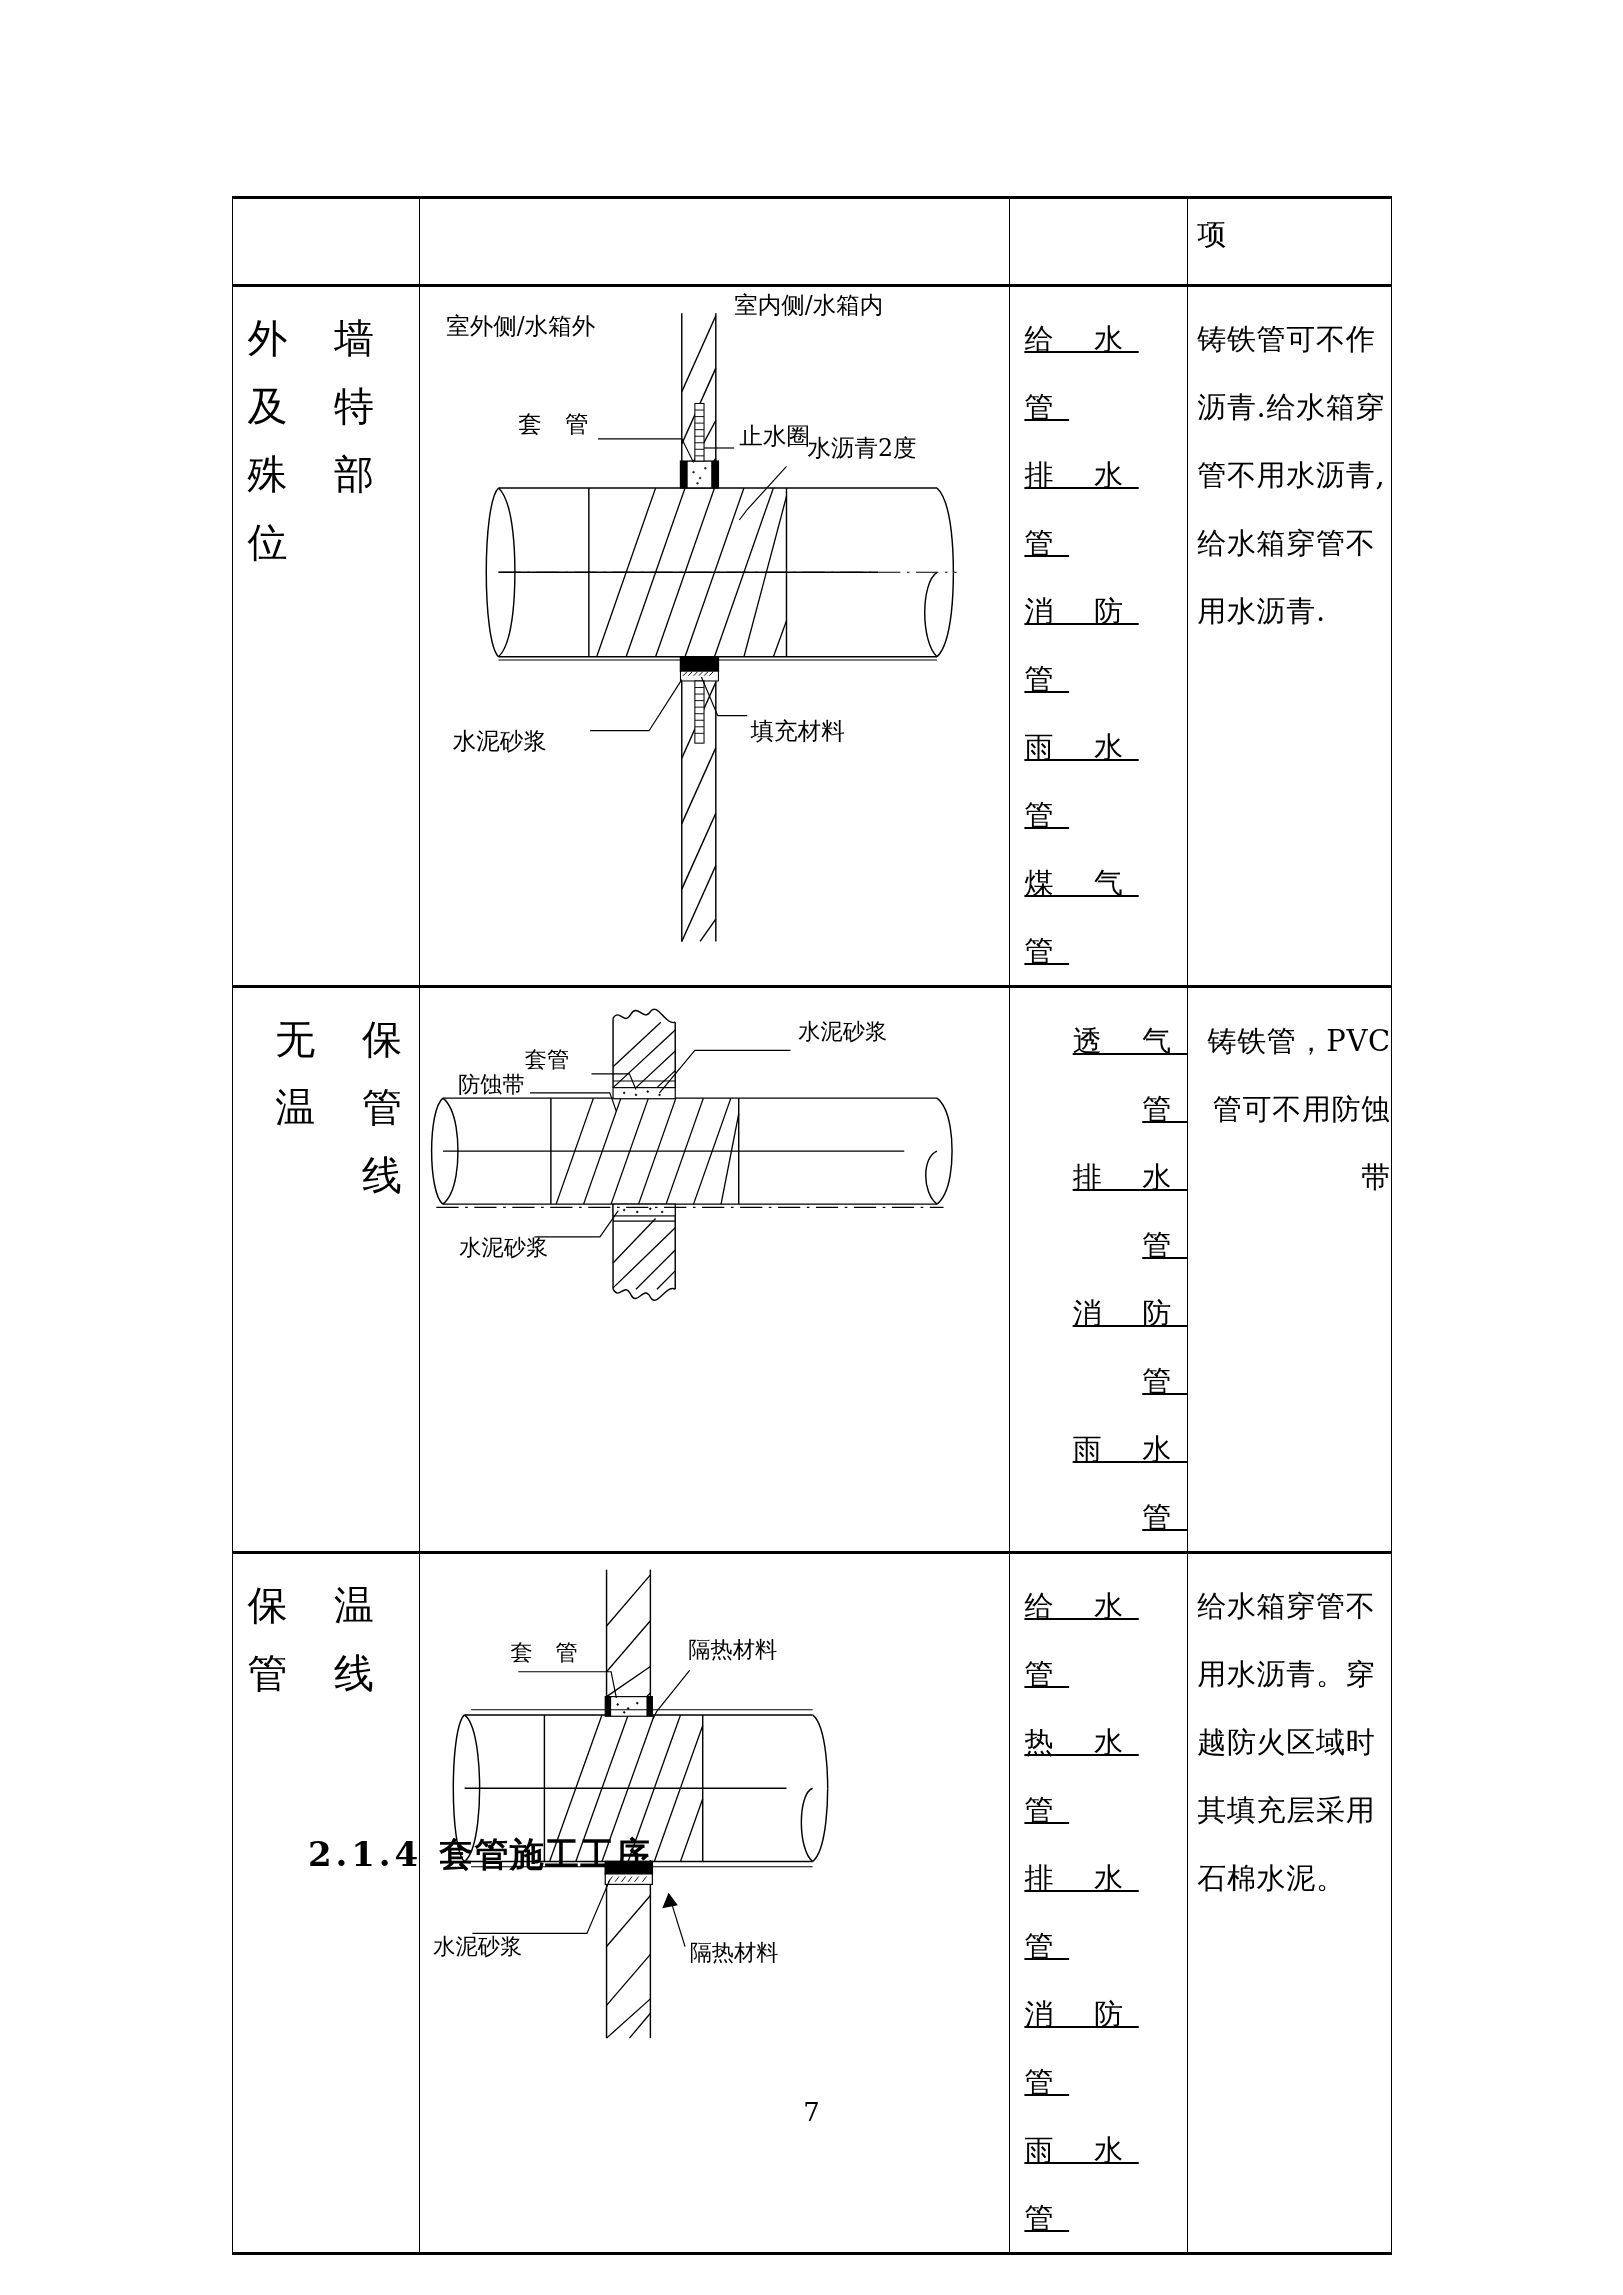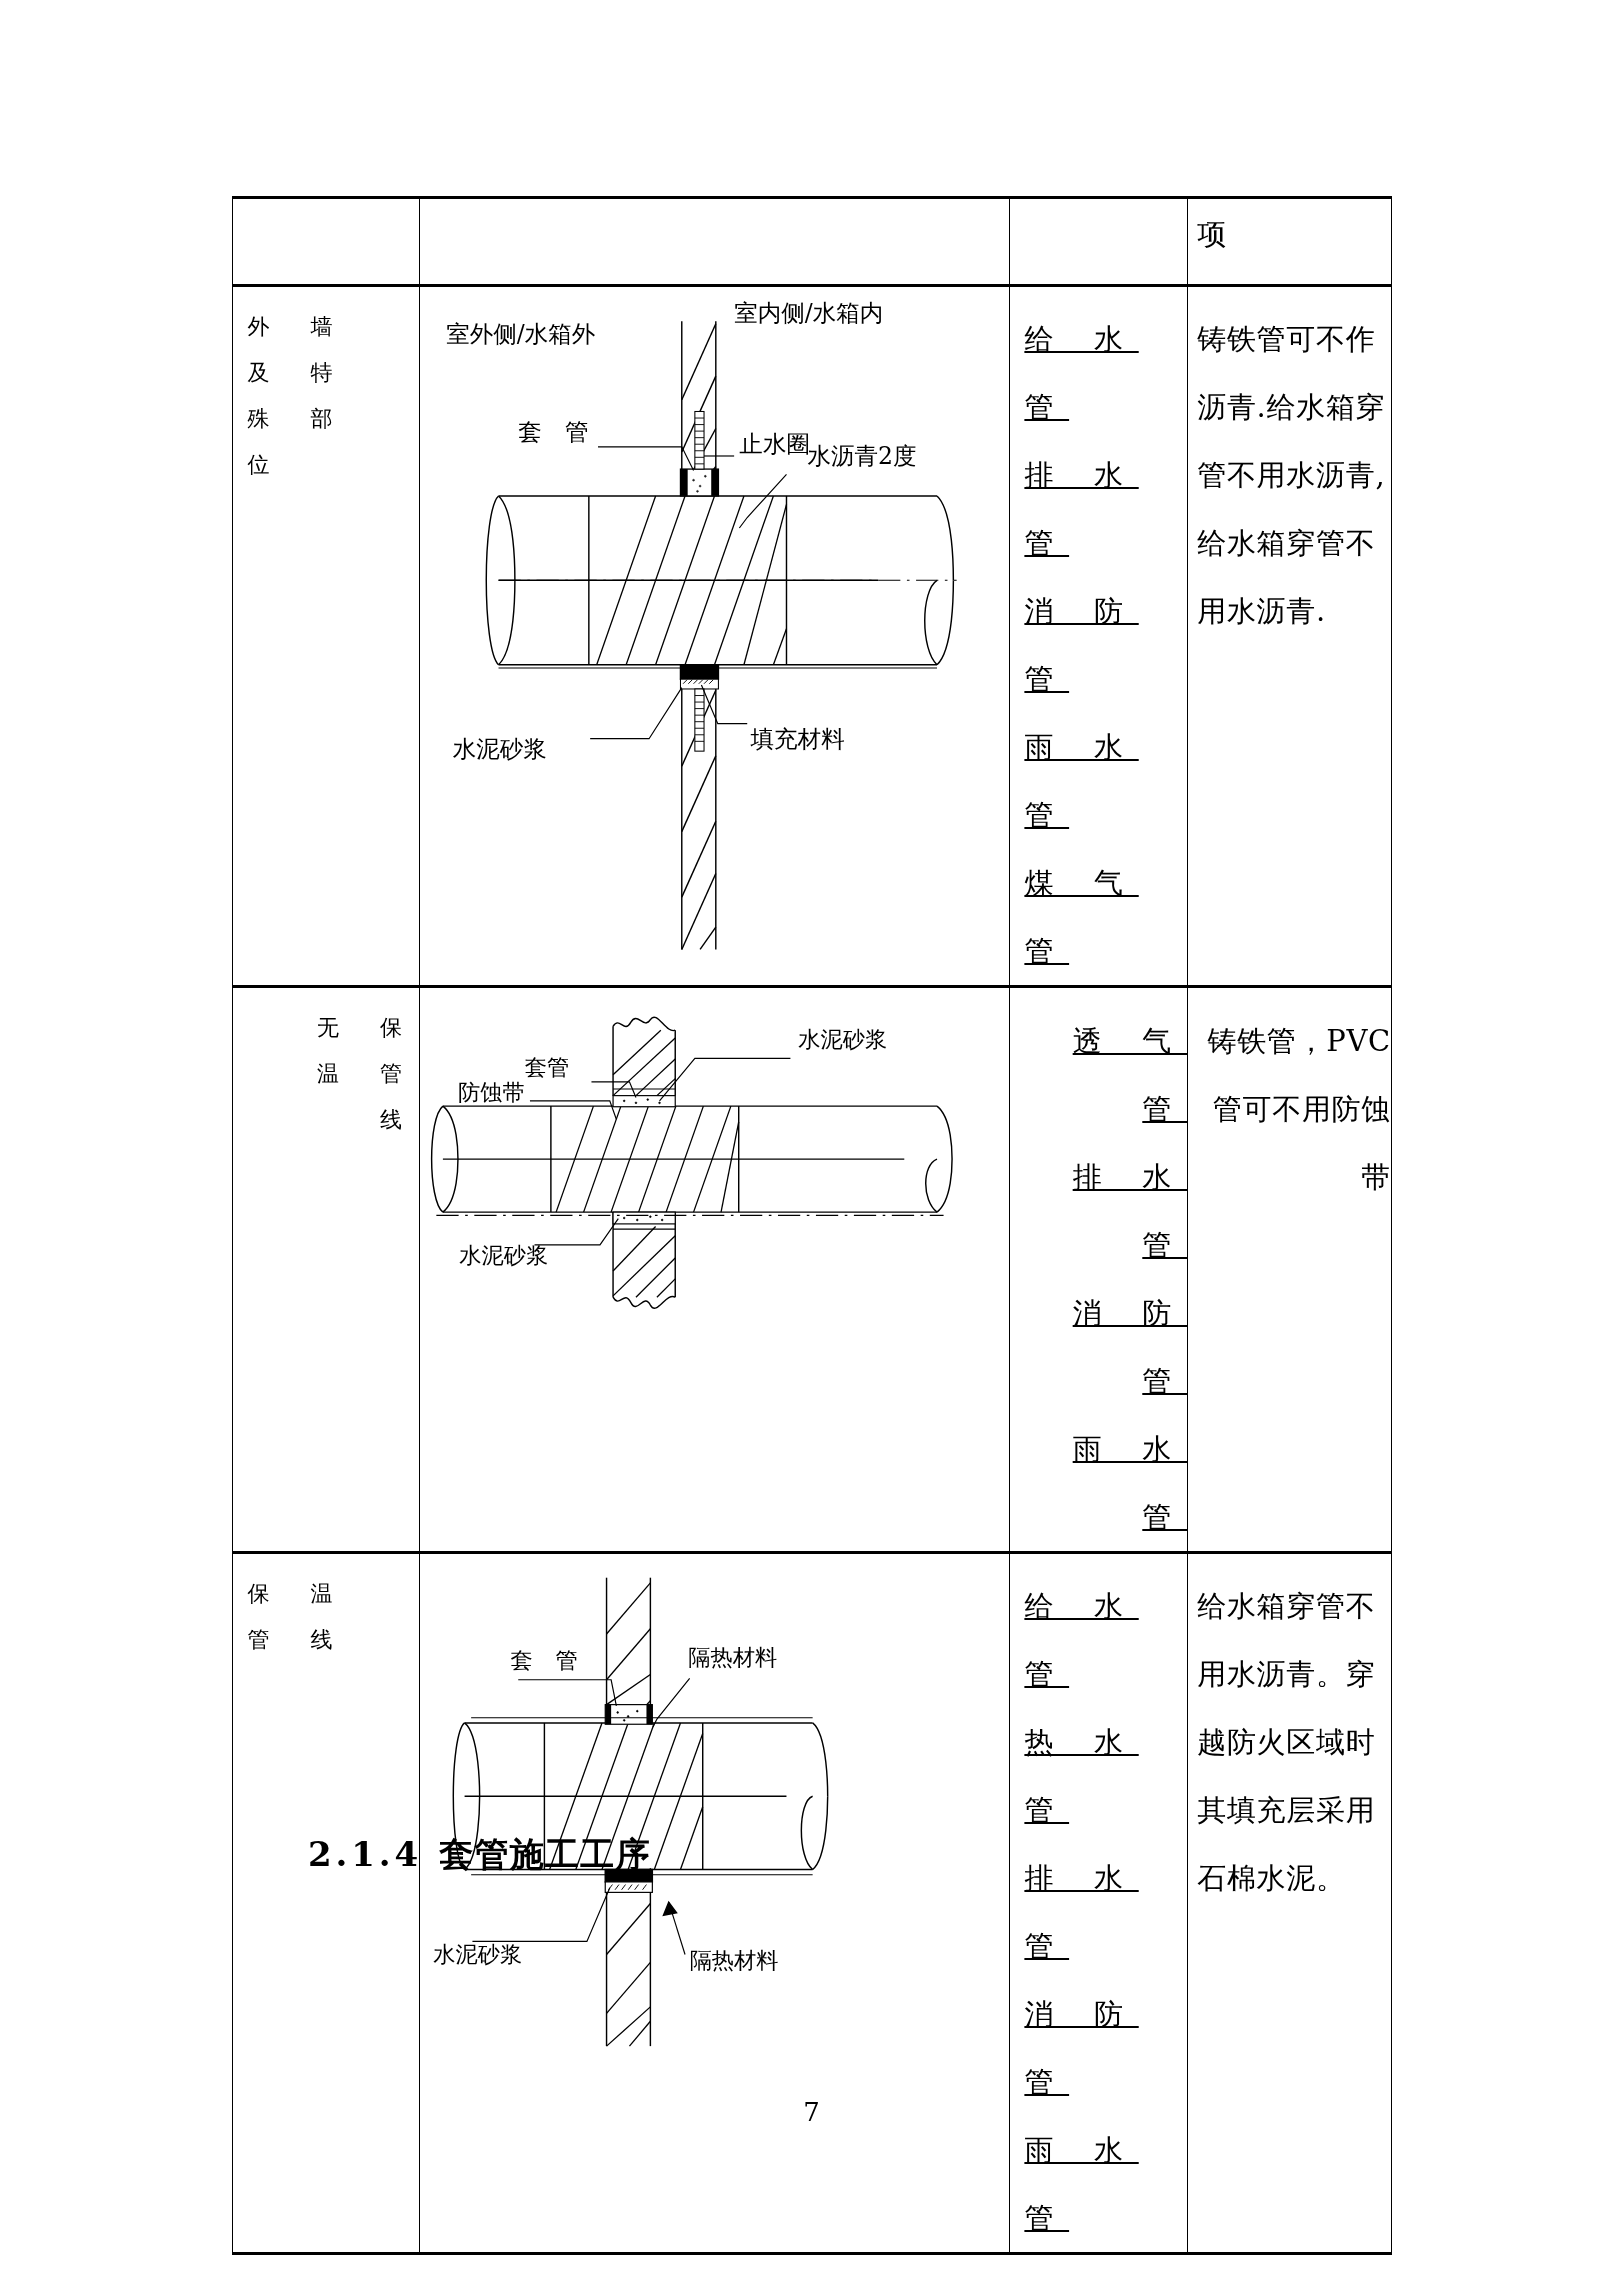--- a/index.html
+++ b/index.html
@@ -41,22 +41,22 @@
   .spec-table tr.thick-top > td { border-top-width: 3.3px; }
   .spec-table tr.thick-bottom > td { border-bottom-width: 3.3px; }
 
   .col-cat   { width: 186px; }
   .col-fig   { width: 589px; }
   .col-pipe  { width: 177px; text-decoration: underline; }
   .col-note  { width: 203px; }
 
   
   .cat-text {
-    font-size: 22px;
-    line-height: 46px;
+    font-size: 40px;
+    line-height: 68px;
     letter-spacing: 17px;
     padding: 17px 0 0 14.4px;
     white-space: pre-line;
     font-family: "DejaVu Serif", "Liberation Serif", serif;
   }
   .pipe-text {
     font-size: 29px;
     line-height: 68px;
     letter-spacing: 15.7px;
     padding: 18.3px 0 0 14.4px;
@@ -74,21 +74,21 @@
   
   .hdr-cell { height: 85px; }
   .hdr-note {
     font-size: 29px;
     line-height: 42px;
     padding: 14.4px 0 0 9.2px;
   }
 
   
   .fig-cell { position: relative; }
-  .fig-wrap { position: relative; width: 100%; margin-top: 8px; }
+  .fig-wrap { position: relative; width: 100%; }
   svg.detail { display: block; }
 
   
   .section-heading {
     position: absolute;
     left: 308px;
     top: 1832px;
     font-size: 34px;
     letter-spacing: 1.3px;
     white-space: nowrap;

